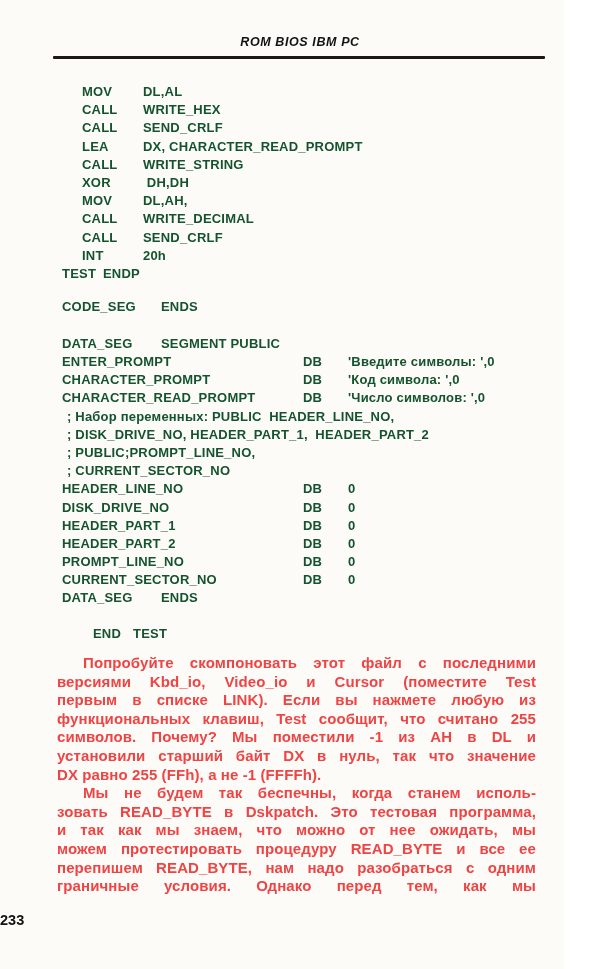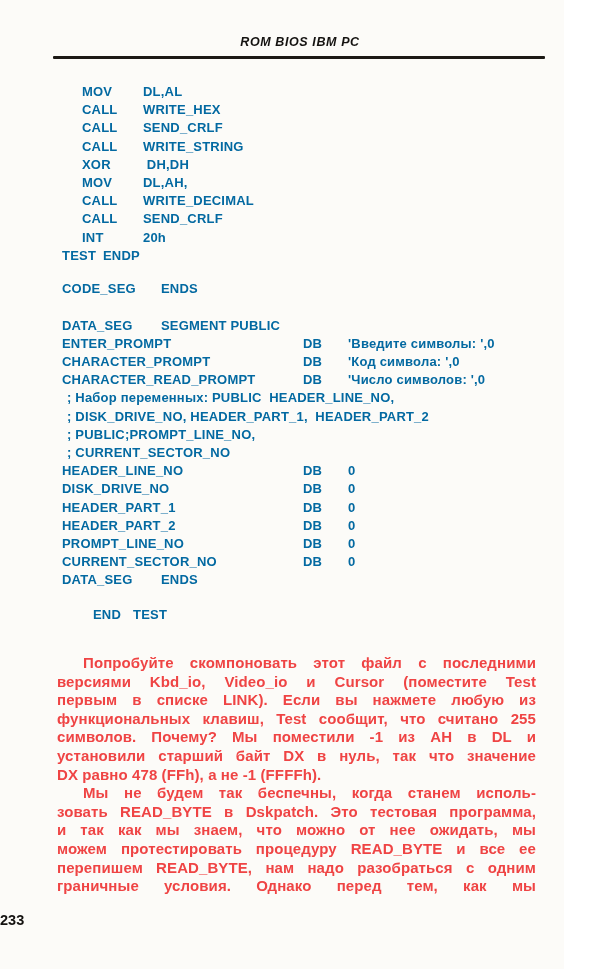--- a/index.html
+++ b/index.html
@@ -21,21 +21,21 @@
   }
   .rule{
     position:absolute;top:56px;left:53px;width:492px;height:3px;
     background:#1c1915;
     border-radius:1px;
   }
   
   .code{
     position:absolute;left:62px;top:83px;width:486px;
     font-size:13px;font-weight:bold;letter-spacing:.2px;
-    color:#0369a1;
+    color:#14532d;
   }
   .cl{height:18.2px;line-height:18.2px;white-space:pre;}
   .gap{width:100%;}
   .ins{padding-left:20px;}
   .ins .c-op{display:inline-block;width:61px;}
   .pair .c-a{display:inline-block;width:41px;}
   .seg .c-a{display:inline-block;width:99px;}
   .data .c-lab{display:inline-block;width:224px;}
   .data .c-db{display:inline-block;width:45px;margin-left:17px;}
   .cmt{padding-left:5px;}
@@ -64,20 +64,21 @@
 </head>
 <body>
 
 <div class="page">
   <div class="running-head">ROM BIOS IBM PC</div>
   <div class="rule"></div>
   <div class="code" id="code">
       <div class="cl ins"><span class="c-op">MOV</span><span>DL,AL</span></div>
       <div class="cl ins"><span class="c-op">CALL</span><span>WRITE_HEX</span></div>
       <div class="cl ins"><span class="c-op">CALL</span><span>SEND_CRLF</span></div>
+      <div class="cl ins"><span class="c-op">LEA</span><span>DX, CHARACTER_READ_PROMPT</span></div>
       <div class="cl ins"><span class="c-op">CALL</span><span>WRITE_STRING</span></div>
       <div class="cl ins"><span class="c-op">XOR</span><span> DH,DH</span></div>
       <div class="cl ins"><span class="c-op">MOV</span><span>DL,AH,</span></div>
       <div class="cl ins"><span class="c-op">CALL</span><span>WRITE_DECIMAL</span></div>
       <div class="cl ins"><span class="c-op">CALL</span><span>SEND_CRLF</span></div>
       <div class="cl ins"><span class="c-op">INT</span><span>20h</span></div>
       <div class="cl pair"><span class="c-a">TEST</span><span>ENDP</span></div>
       <div class="gap" style="height: 14.8px;"></div>
       <div class="cl seg"><span class="c-a">CODE_SEG</span><span>ENDS</span></div>
       <div class="gap" style="height: 18.8px;"></div>
@@ -100,21 +101,21 @@
       <div class="cl endl"><span class="c-a">END</span><span>TEST</span></div>
     </div>
   <div class="paras" id="paras">
       <div>
         <div class="pline first">Попробуйте скомпоновать этот файл с последними</div>
         <div class="pline">версиями Kbd_io, Video_io и Cursor (поместите Test</div>
         <div class="pline">первым в списке LINK). Если вы нажмете любую из</div>
         <div class="pline">функциональных клавиш, Test сообщит, что считано 255</div>
         <div class="pline">символов. Почему? Мы поместили -1 из AH в DL и</div>
         <div class="pline">установили старший байт DX в нуль, так что значение</div>
-        <div class="pline pleft">DX равно 478 (FFh), а не -1 (FFFFh).</div>
+        <div class="pline pleft">DX равно 255 (FFh), а не -1 (FFFFh).</div>
       </div>
       <div>
         <div class="pline first">Мы не будем так беспечны, когда станем исполь-</div>
         <div class="pline">зовать READ_BYTE в Dskpatch. Это тестовая программа,</div>
         <div class="pline">и так как мы знаем, что можно от нее ожидать, мы</div>
         <div class="pline">можем протестировать процедуру READ_BYTE и все ее</div>
         <div class="pline">перепишем READ_BYTE, нам надо разобраться с одним</div>
         <div class="pline">граничные условия. Однако перед тем, как мы</div>
       </div>
     </div>

